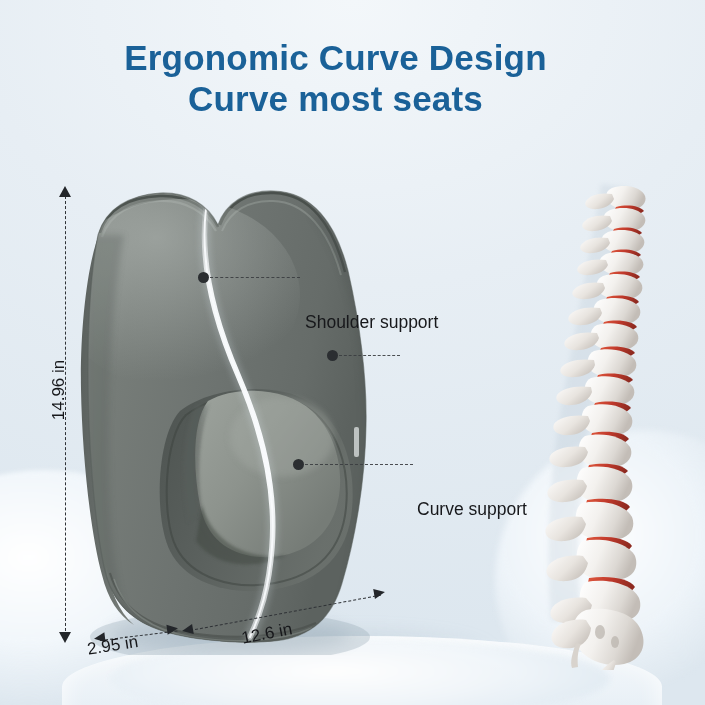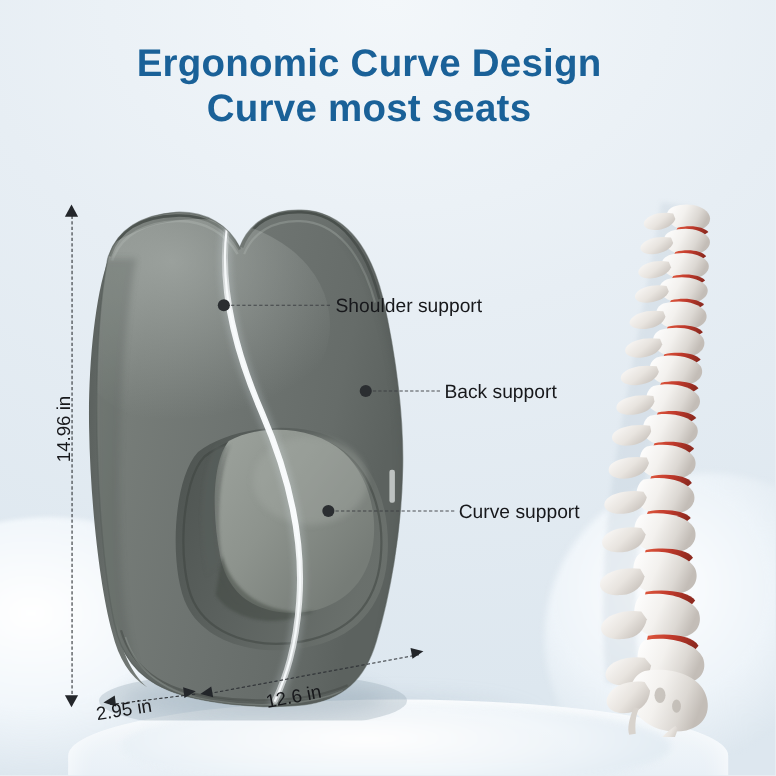--- a/index.html
+++ b/index.html
@@ -43,21 +43,21 @@
   }
 
   
   #heading{
     position:absolute;left:0;top:38px;width:671px;text-align:center;
     color:#1a6198;font-weight:bold;letter-spacing:.2px;line-height:1.16;
   }
   #heading .line{font-size:35px;display:block;}
 
   
-  .callout{position:absolute;color:#17181b;font-size:17.5px;white-space:nowrap;}
+  .callout{position:absolute;color:#17181b;font-size:17.5px;white-space:nowrap;margin-top:44px;}
   .dot{position:absolute;width:11px;height:11px;border-radius:50%;background:#2b2e31;}
   .leader{position:absolute;height:0;border-top:1.6px dashed #3a3d40;opacity:.9;}
 
   #co-shoulder{left:305px;top:268px;}
   #dot-shoulder{left:198px;top:272px;}
   #lead-shoulder{left:210px;top:277px;width:90px;}
 
   #co-back{left:404px;top:346px;}
   #dot-back{left:327px;top:350px;}
   #lead-back{left:339px;top:355px;width:61px;}
@@ -367,21 +367,20 @@
       <ellipse cx="95" cy="462" rx="4" ry="6" fill="#b8b2ab" opacity="0.7"></ellipse>
     </g>
   </svg>
 
   <div class="dot" id="dot-shoulder"></div>
   <div class="leader" id="lead-shoulder"></div>
   <div class="callout" id="co-shoulder">Shoulder support</div>
 
   <div class="dot" id="dot-back"></div>
   <div class="leader" id="lead-back"></div>
-  <div class="callout" id="co-back">Back support</div>
 
   <div class="dot" id="dot-lumbar"></div>
   <div class="leader" id="lead-lumbar"></div>
   <div class="callout" id="co-lumbar">Curve support</div>
 
   <div class="dim-v" id="dimv-line"></div>
   <div class="arrow arrow-up" id="dimv-arrow-top"></div>
   <div class="arrow arrow-down" id="dimv-arrow-bot"></div>
   <div class="dim-text" id="dimv-text">14.96 in</div>
 

